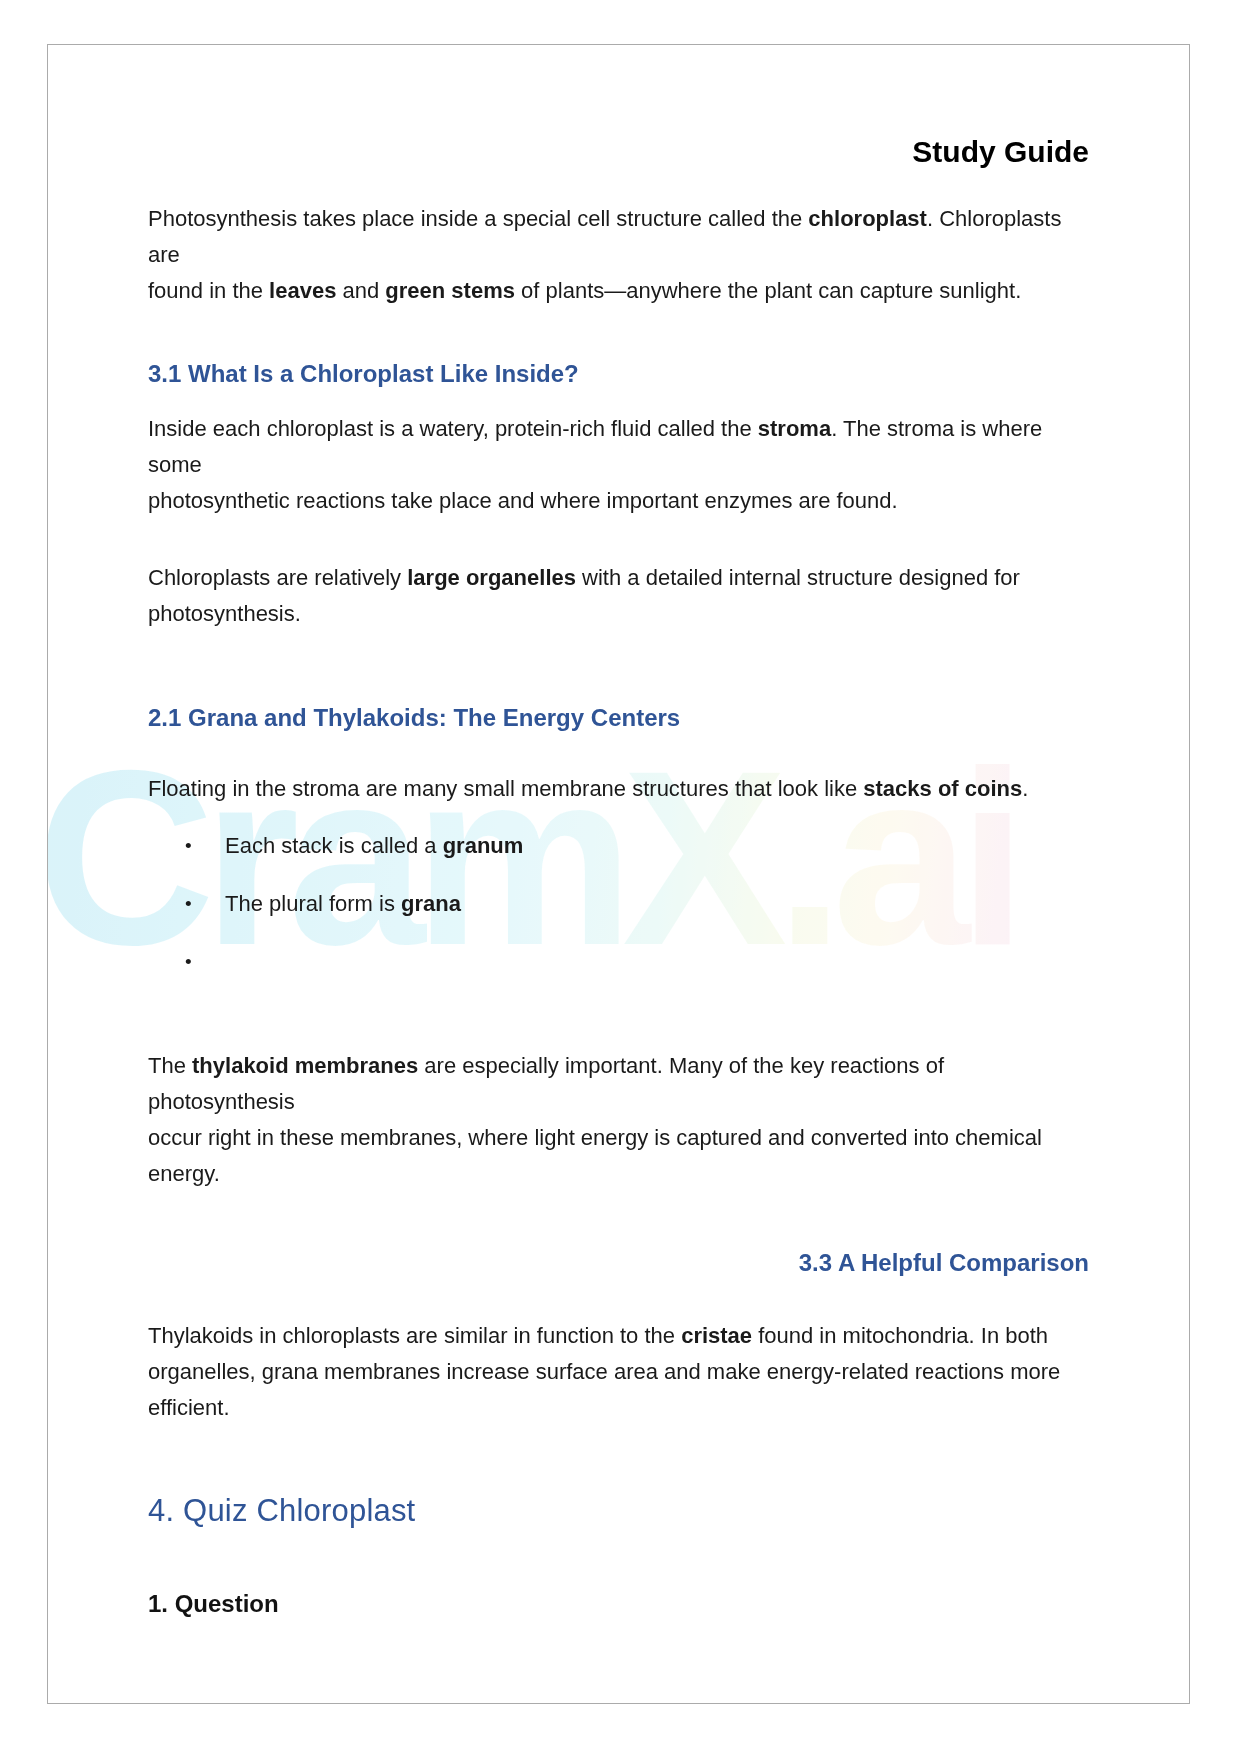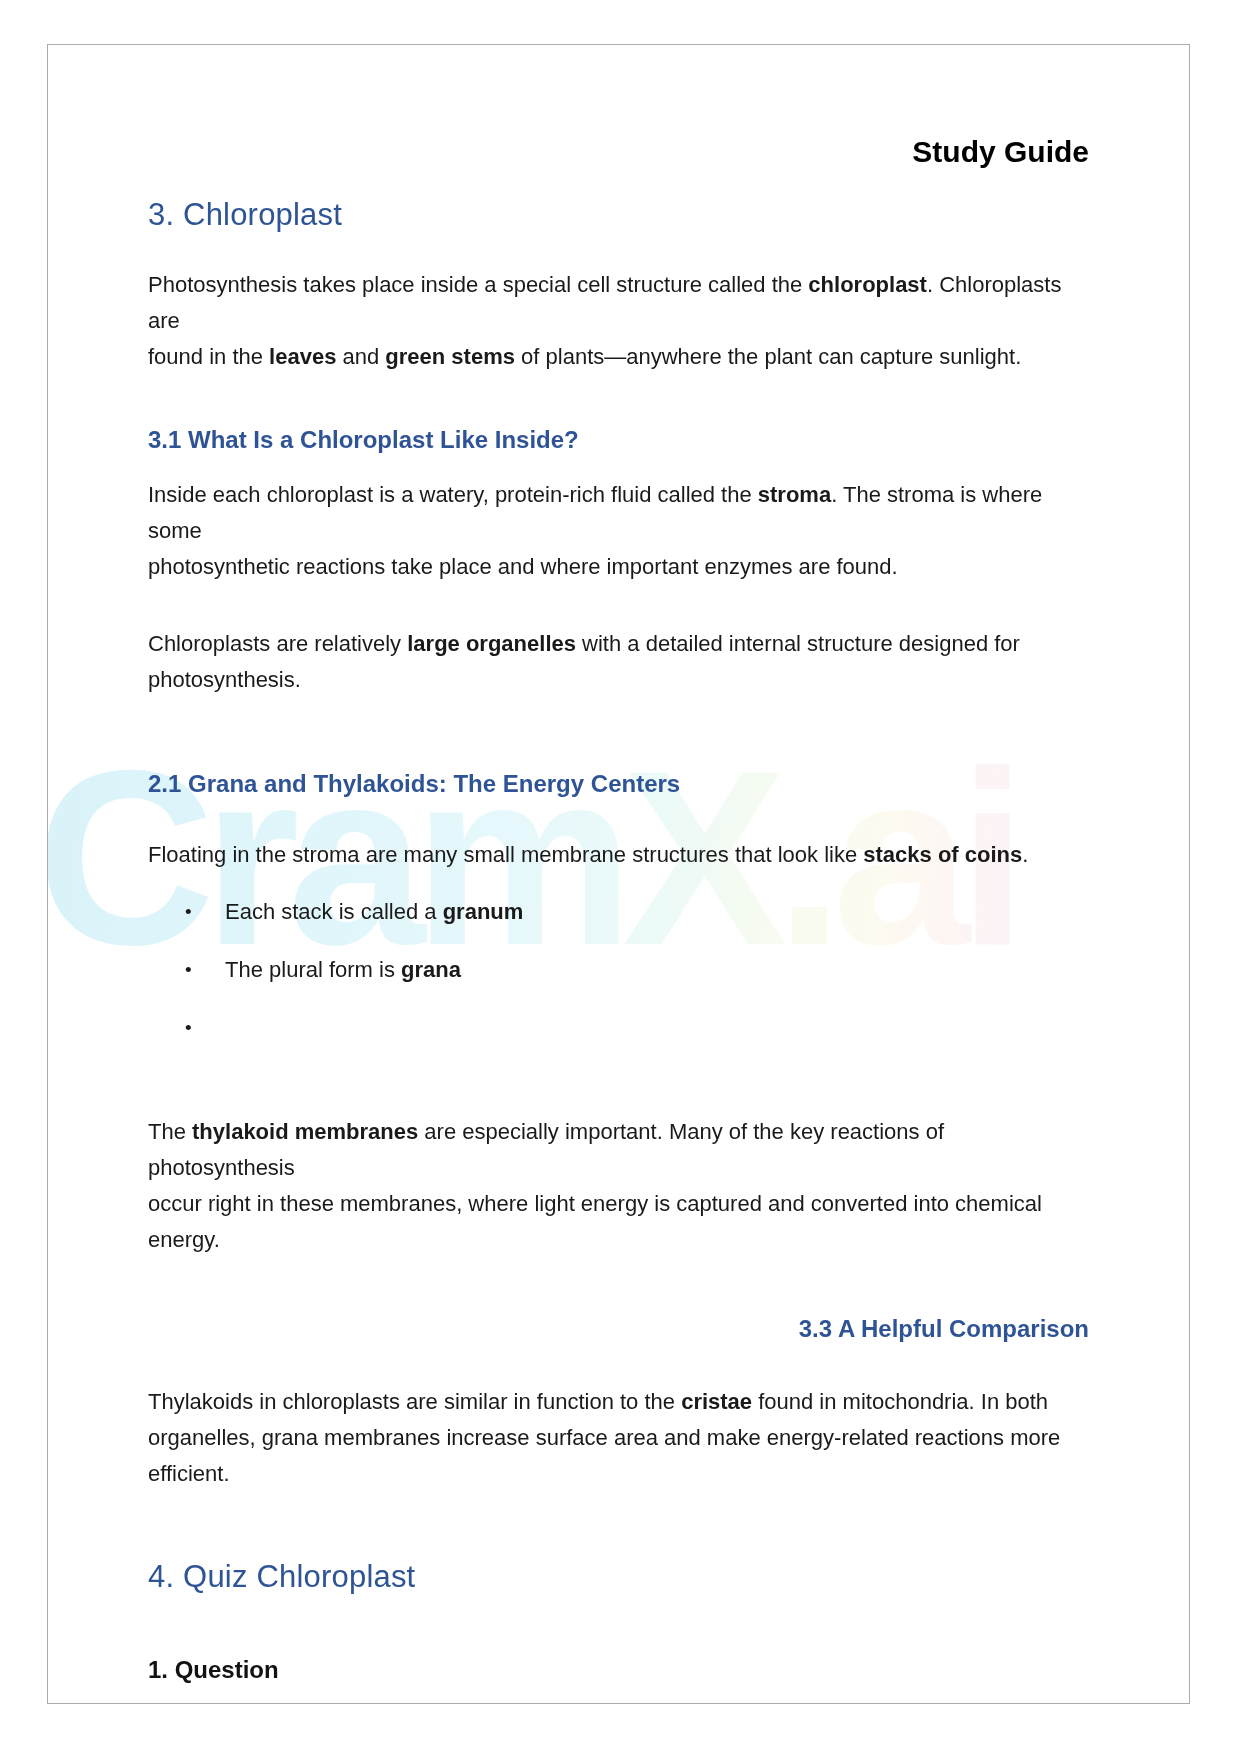--- a/index.html
+++ b/index.html
@@ -71,21 +71,20 @@
 
 <div class="canvas">
   <div class="page">
 
     <div class="watermark">CramX.ai</div>
 
     <div class="content">
 
       <div class="doc-title">Study Guide</div>
 
-      <div class="h1 sec3">3. Chloroplast</div>
 
       <p class="para p-intro"><span>Photosynthesis takes place inside a special cell structure called the </span><span class="b">chloroplast</span><span>. Chloroplasts are</span><br><span>found in the </span><span class="b">leaves</span><span> and </span><span class="b">green stems</span><span> of plants—anywhere the plant can capture sunlight.</span></p>
 
       <div class="h2 h2-inside">3.1 What Is a Chloroplast Like Inside?</div>
 
       <p class="para p-stroma"><span>Inside each chloroplast is a watery, protein-rich fluid called the </span><span class="b">stroma</span><span>. The stroma is where some</span><br><span>photosynthetic reactions take place and where important enzymes are found.</span></p>
 
       <p class="para p-large"><span>Chloroplasts are relatively </span><span class="b">large organelles</span><span> with a detailed internal structure designed for</span><br><span>photosynthesis.</span></p>
 
       <div class="h2 h2-grana">2.1 Grana and Thylakoids: The Energy Centers</div>

